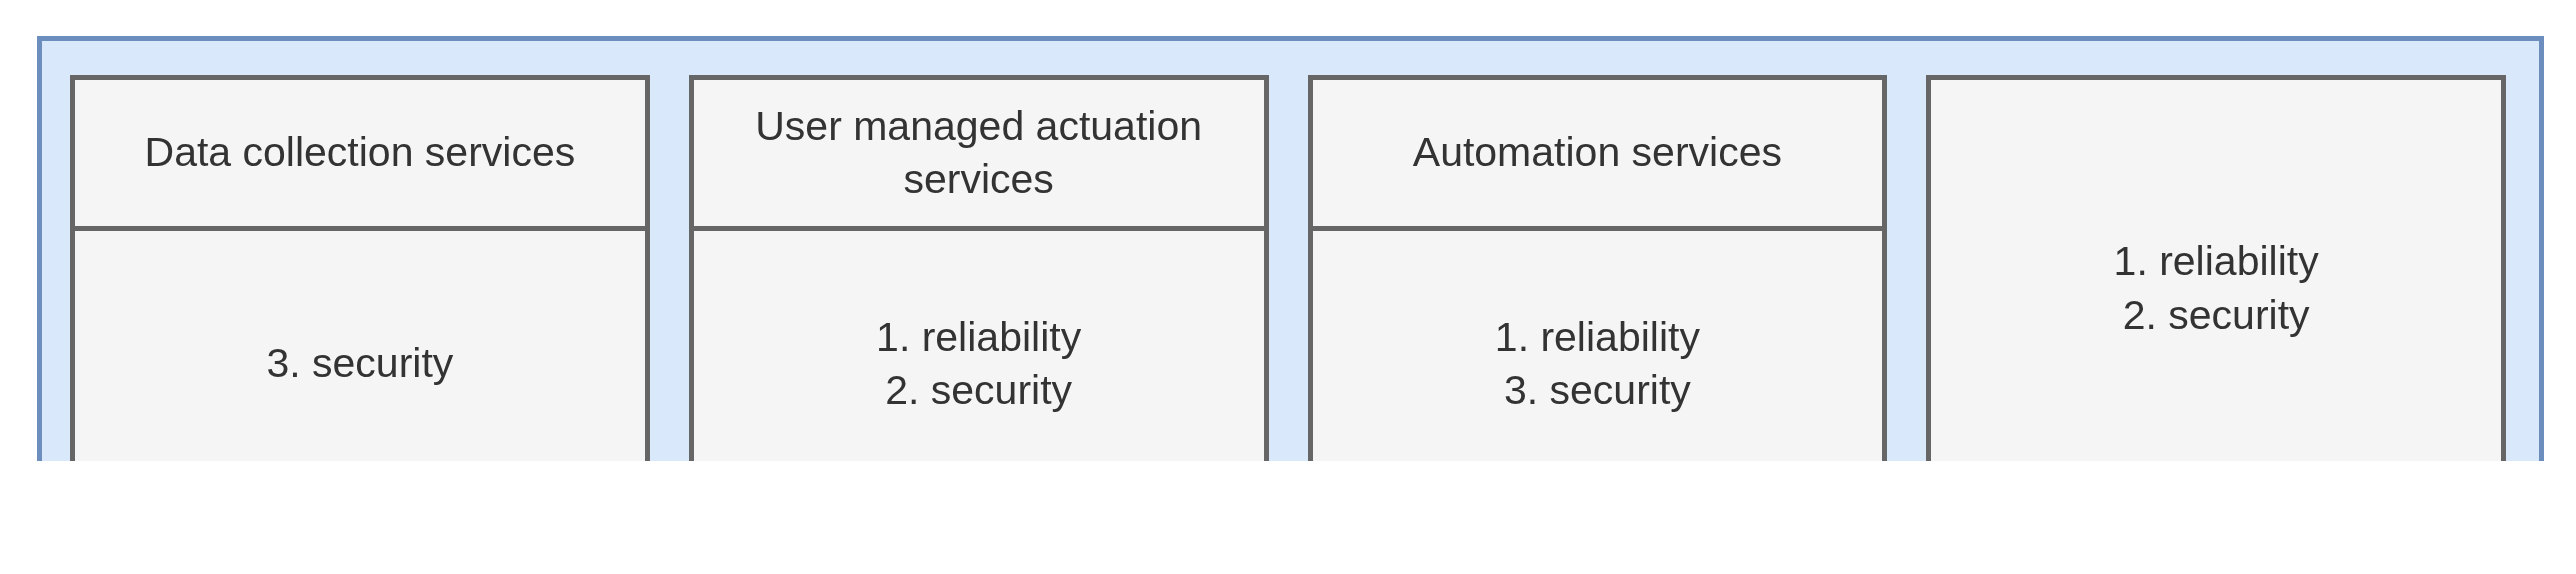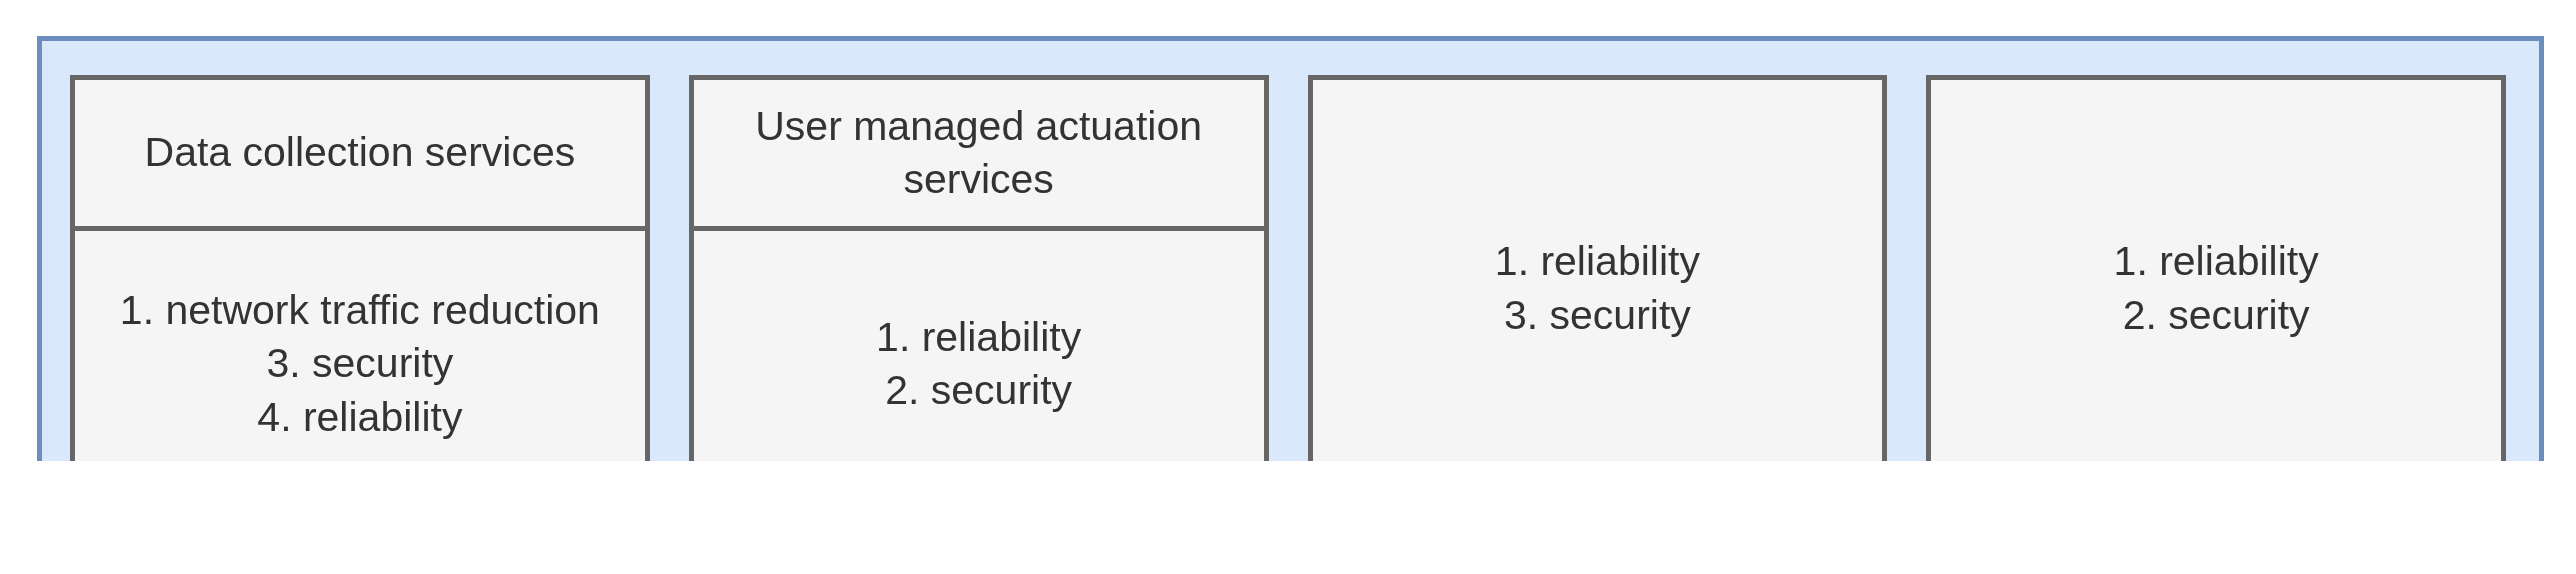--- a/index.html
+++ b/index.html
@@ -68,35 +68,34 @@
 </style>
 </head>
 <body>
 
 <div class="canvas">
   <div class="panel">
 
     <div class="service-box">
       <div class="box-header">Data collection services</div>
       <div class="box-body">
-        <div class="feature-item">1. network traffic reduction</div>
         <div class="feature-item">3. security</div>
-        <div class="feature-item">4. reliability</div>
       </div>
     </div>
 
     <div class="service-box">
       <div class="box-header">User managed actuation services</div>
       <div class="box-body">
         <div class="feature-item">1. reliability</div>
         <div class="feature-item">2. security</div>
       </div>
     </div>
 
     <div class="service-box">
+      <div class="box-header">Automation services</div>
       <div class="box-body">
         <div class="feature-item">1. reliability</div>
         <div class="feature-item">3. security</div>
       </div>
     </div>
 
     <div class="service-box">
       <div class="box-body">
         <div class="feature-item">1. reliability</div>
         <div class="feature-item">2. security</div>

